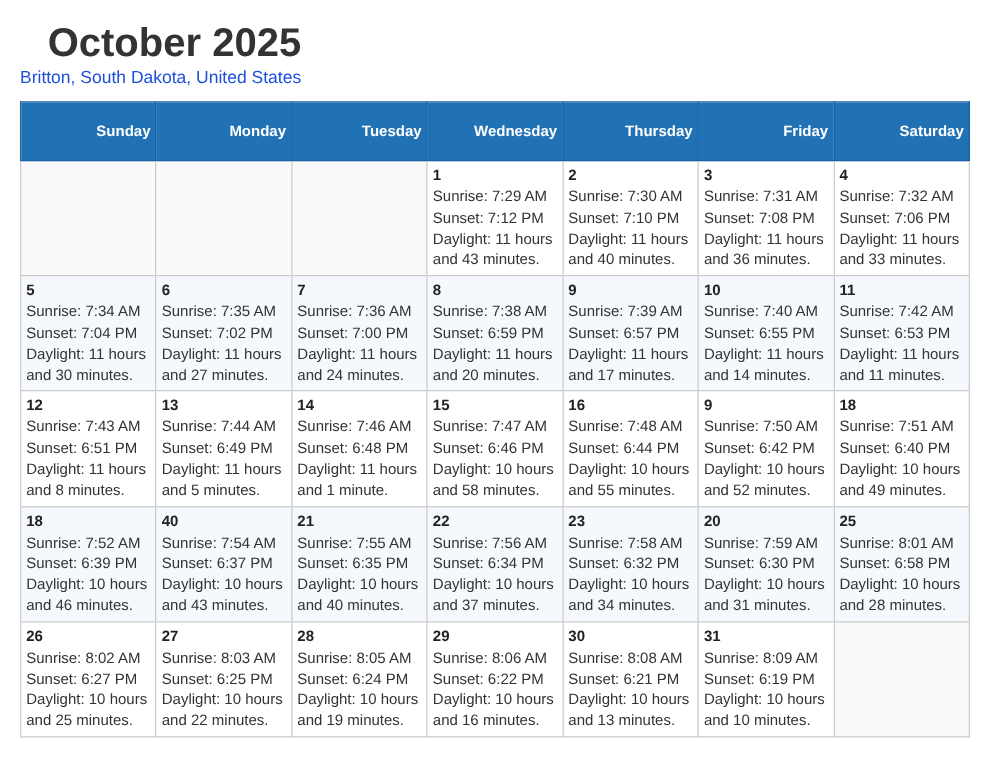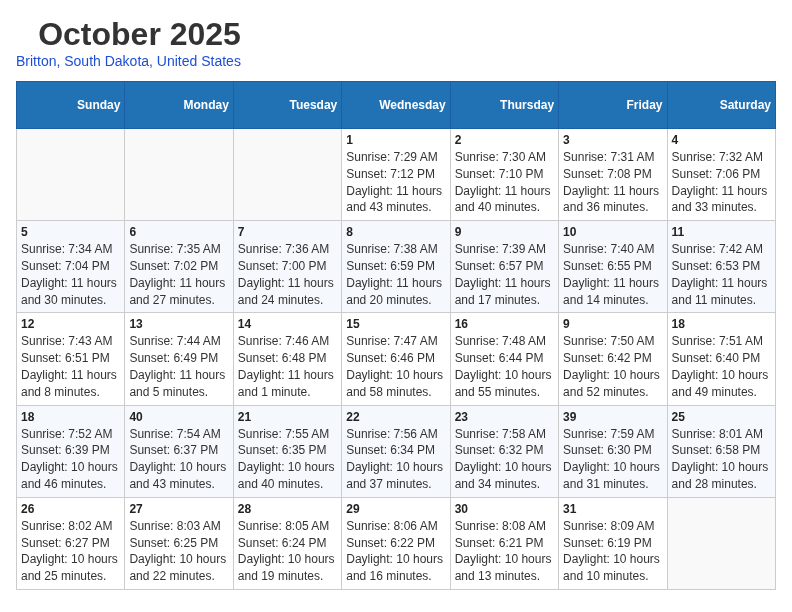--- a/index.html
+++ b/index.html
@@ -250,21 +250,21 @@
 Sunset: 6:34 PM
 Daylight: 10 hours and 37 minutes.</div>
         </td>
         <td>
           <div class="day-num">23</div>
           <div class="day-info">Sunrise: 7:58 AM
 Sunset: 6:32 PM
 Daylight: 10 hours and 34 minutes.</div>
         </td>
         <td>
-          <div class="day-num">39</div>
+          <div class="day-num">20</div>
           <div class="day-info">Sunrise: 7:59 AM
 Sunset: 6:30 PM
 Daylight: 10 hours and 31 minutes.</div>
         </td>
         <td>
           <div class="day-num">25</div>
           <div class="day-info">Sunrise: 8:01 AM
 Sunset: 6:58 PM
 Daylight: 10 hours and 28 minutes.</div>
         </td>

